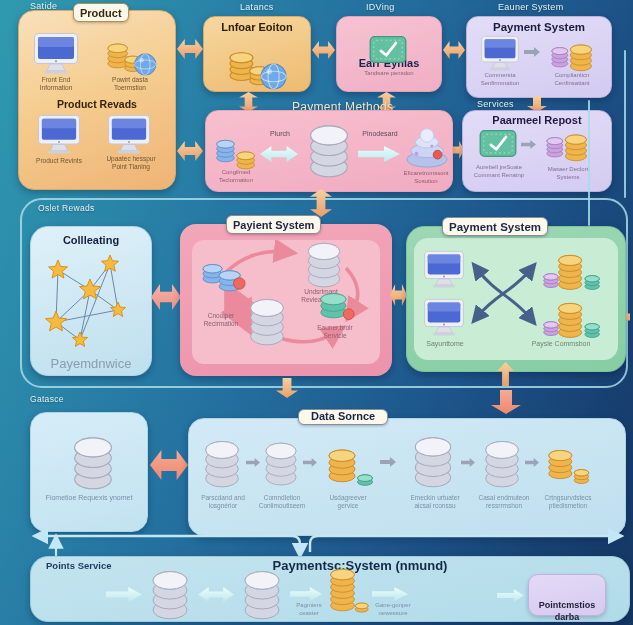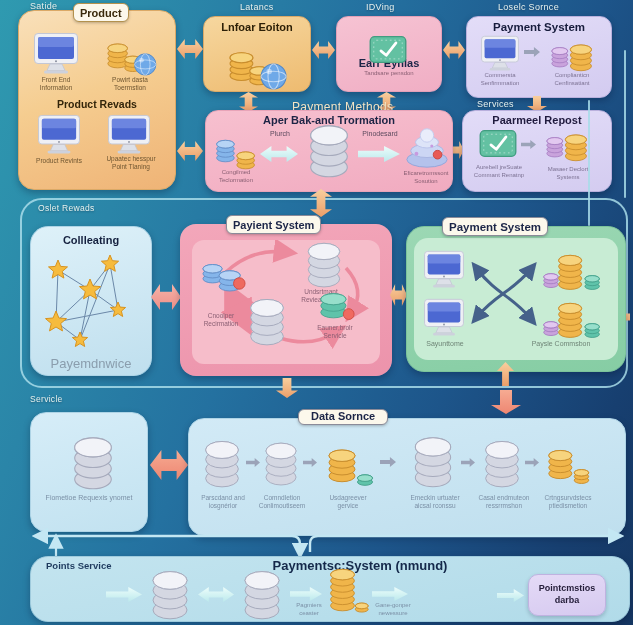--- a/index.html
+++ b/index.html
@@ -32,21 +32,21 @@
   .paren{position:absolute;border-right:2px solid rgba(168,220,233,.85);border-radius:0 16px 16px 0;}
 </style>
 </head>
 <body>
 
 <div id="canvas">
 
   <div class="slbl" style="left:30px;top:1px;">Satide</div>
   <div class="slbl" style="left:240px;top:2px;">Latancs</div>
   <div class="slbl" style="left:366px;top:2px;">IDVing</div>
-  <div class="slbl" style="left:498px;top:2px;">Loselc Sornce</div>
+  <div class="slbl" style="left:498px;top:2px;">Eauner System</div>
 
   <div class="box" style="left:18px;top:10px;width:158px;height:180px;border-radius:16px;border:1px solid #dba967;background:linear-gradient(160deg,#f9e0ba 0%,#f5cd90 45%,#efb376 100%);"></div>
   <div class="chip" style="left:73px;top:3px;color:#3a2a0c;border-color:#b3914d;">Product</div>
   <div class="ic" style="left:32px;top:32px;width:48px;height:42px;">
       <svg viewBox="0 0 46 42">
     <rect x="1.5" y="1.5" width="43" height="30" rx="3.5" fill="#eff0f5" stroke="#c3c7d5"></rect>
     <rect x="5" y="5" width="36" height="22" rx="2" fill="#4c68d2"></rect>
     <rect x="5" y="5" width="36" height="10" rx="2" fill="#7b92e6" opacity=".7"></rect>
     <circle cx="23" cy="29.3" r="1" fill="#8a8fa0"></circle>
     <path d="M17 32 L29 32 L32 38.5 L14 38.5 Z" fill="#dde0e8" stroke="#c0c4d2" stroke-width=".8"></path>
@@ -163,21 +163,20 @@
   <div class="ar or sh-v2" style="left:239px;top:92px;width:19px;height:20px;"></div>
   <div class="ar or sh-v2" style="left:377px;top:92px;width:19px;height:20px;"></div>
   <div class="ar or sh-d" style="left:527px;top:96px;width:20px;height:16px;"></div>
   <div class="ar or sh-h2" style="left:177px;top:141px;width:26px;height:20px;"></div>
   <div class="ar or sh-h2" style="left:448px;top:141px;width:16px;height:18px;"></div>
 
   <div class="slbl" style="left:292px;top:100px;font-size:12px;color:#f3e6c7;">Payment Methods</div>
   <div class="slbl" style="left:477px;top:99px;font-size:9px;">Services</div>
 
   <div class="box" style="left:205px;top:110px;width:248px;height:82px;border-radius:13px;border:1px solid #e8a4b8;background:linear-gradient(170deg,#f7c0cf,#f1abc0);"></div>
-  <div class="btitle" style="left:208px;top:114px;width:242px;font-size:11px;color:#1d2445;">Aper Bak-and Trormation</div>
   <div class="ic" style="left:210px;top:128px;width:52px;height:44px;">
       <svg viewBox="0 0 56 50">
         <ellipse cx="16" cy="34" rx="10" ry="4.4" fill="#85b5ea" stroke="#6590c8" stroke-width="1"></ellipse>
         <ellipse cx="16" cy="28.8" rx="10" ry="4.4" fill="#85b5ea" stroke="#6590c8" stroke-width="1"></ellipse>
         <ellipse cx="16" cy="23.6" rx="10" ry="4.4" fill="#85b5ea" stroke="#6590c8" stroke-width="1"></ellipse>
         <ellipse cx="16" cy="18.4" rx="10" ry="4.4" fill="#85b5ea" stroke="#6590c8" stroke-width="1"></ellipse>
         <ellipse cx="16" cy="18.4" rx="10" ry="4.4" fill="#b7d4f5" stroke="#6590c8" stroke-width="1"></ellipse>
         <ellipse cx="39" cy="42" rx="10" ry="4.4" fill="#f0b54a" stroke="#c98e2e" stroke-width="1"></ellipse>
         <ellipse cx="39" cy="36.8" rx="10" ry="4.4" fill="#f0b54a" stroke="#c98e2e" stroke-width="1"></ellipse>
         <ellipse cx="39" cy="31.6" rx="10" ry="4.4" fill="#f0b54a" stroke="#c98e2e" stroke-width="1"></ellipse>
@@ -406,21 +405,21 @@
         <ellipse cx="52" cy="34.2" rx="7.5" ry="3.3" fill="#5fc3aa" stroke="#47a48e" stroke-width="1"></ellipse>
         <ellipse cx="52" cy="34.2" rx="7.5" ry="3.3" fill="#97dfcb" stroke="#47a48e" stroke-width="1"></ellipse>
       </svg>
     </div>
   <div class="cap c-grn" style="left:524px;top:340px;width:74px;font-size:7px;">Paysle Commsbon</div>
 
   <div class="ar or sh-u" style="left:497px;top:362px;width:17px;height:24px;"></div>
   <div class="ar sal sh-d" style="left:491px;top:390px;width:30px;height:24px;"></div>
   <div class="ar or sh-d" style="left:276px;top:378px;width:22px;height:20px;"></div>
 
-  <div class="slbl" style="left:30px;top:394px;font-size:8.5px;">Servicle</div>
+  <div class="slbl" style="left:30px;top:394px;font-size:8.5px;">Gatasce</div>
   <div class="box" style="left:30px;top:412px;width:118px;height:120px;border-radius:16px;border:1px solid #aed4e6;background:linear-gradient(165deg,#d6edf8,#c2e2f0);"></div>
   <div class="ic" style="left:70px;top:434px;width:46px;height:56px;">
       <svg viewBox="0 0 40 52">
         <ellipse cx="20" cy="42" rx="17" ry="8.84" fill="#d4d7e2" stroke="#a6aabc" stroke-width="1"></ellipse>
         <ellipse cx="20" cy="32.14" rx="17" ry="8.84" fill="#d4d7e2" stroke="#a6aabc" stroke-width="1"></ellipse>
         <ellipse cx="20" cy="22.28" rx="17" ry="8.84" fill="#d4d7e2" stroke="#a6aabc" stroke-width="1"></ellipse>
         <ellipse cx="20" cy="12.420000000000002" rx="17" ry="8.84" fill="#d4d7e2" stroke="#a6aabc" stroke-width="1"></ellipse>
         <ellipse cx="20" cy="12.420000000000002" rx="17" ry="8.84" fill="#f2f3f8" stroke="#a6aabc" stroke-width="1"></ellipse>
       </svg>
     </div>
@@ -552,15 +551,15 @@
         <ellipse cx="18" cy="12.200000000000003" rx="13" ry="5.72" fill="#f0b54a" stroke="#c98e2e" stroke-width="1"></ellipse>
         <ellipse cx="18" cy="12.200000000000003" rx="13" ry="5.72" fill="#f7d47e" stroke="#c98e2e" stroke-width="1"></ellipse>
         <ellipse cx="39" cy="50" rx="7" ry="3.08" fill="#f0b54a" stroke="#c98e2e" stroke-width="1"></ellipse>
         <ellipse cx="39" cy="46.36" rx="7" ry="3.08" fill="#f0b54a" stroke="#c98e2e" stroke-width="1"></ellipse>
         <ellipse cx="39" cy="46.36" rx="7" ry="3.08" fill="#f7d47e" stroke="#c98e2e" stroke-width="1"></ellipse>
       </svg>
     </div>
   <div class="ar cy sh-r" style="left:372px;top:587px;width:36px;height:14px;"></div>
   <div class="cap c-blue" style="left:366px;top:602px;width:54px;font-size:6px;">Gane-gonper newessure</div>
   <div class="ar cy sh-r" style="left:497px;top:589px;width:27px;height:13px;"></div>
-  <div class="abs" style="left:528px;top:574px;width:78px;height:42px;border-radius:10px;background:linear-gradient(170deg,#e4daf6,#d6caf0);border:1px solid #bfb2e0;text-align:center;font-weight:bold;font-size:9px;color:#27203c;padding-top:7px;line-height:1.35;box-shadow:0 2px 4px rgba(0,10,40,.2);">Pointcmstios darba</div>
+  <div class="abs" style="left:528px;top:574px;width:78px;height:42px;border-radius:10px;background:linear-gradient(170deg,#e4daf6,#d6caf0);border:1px solid #bfb2e0;text-align:center;font-weight:bold;font-size:9px;color:#27203c;padding-top:24px;line-height:1.35;box-shadow:0 2px 4px rgba(0,10,40,.2);">Pointcmstios darba</div>
 
 </div>
 
 </body></html>

